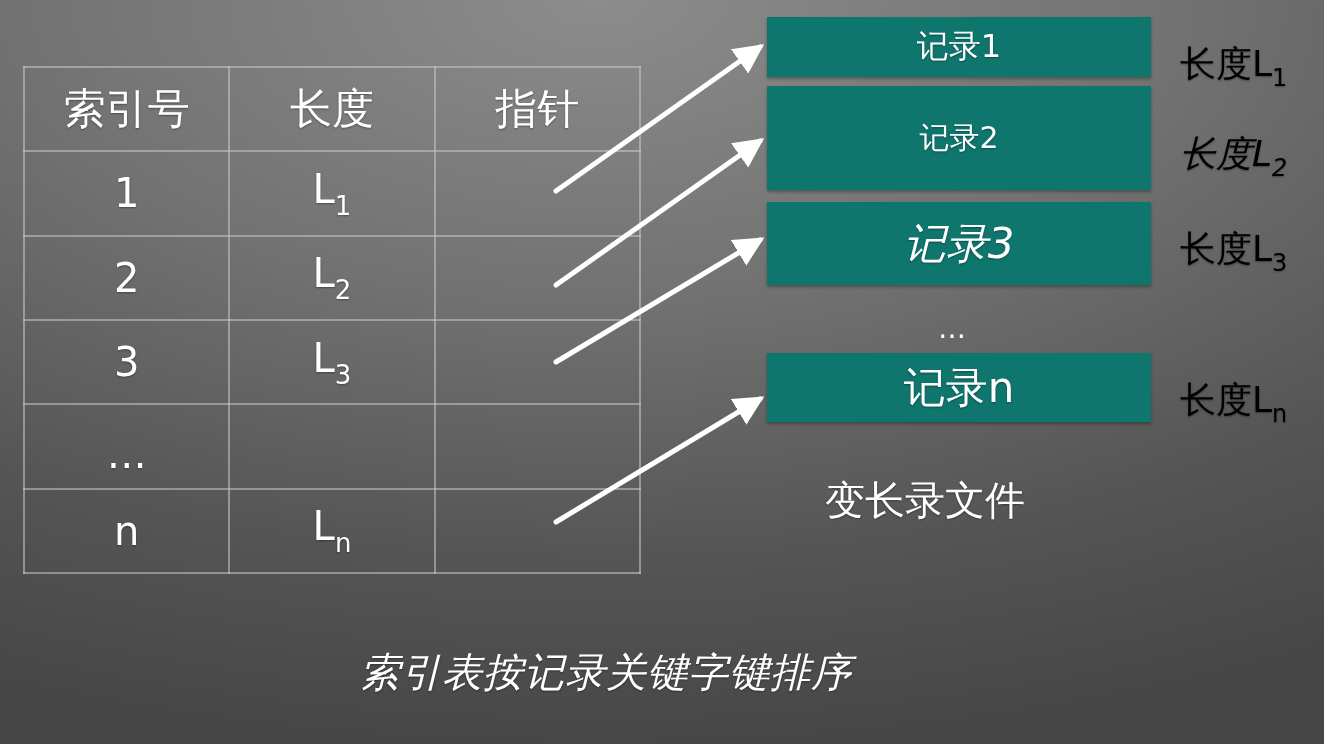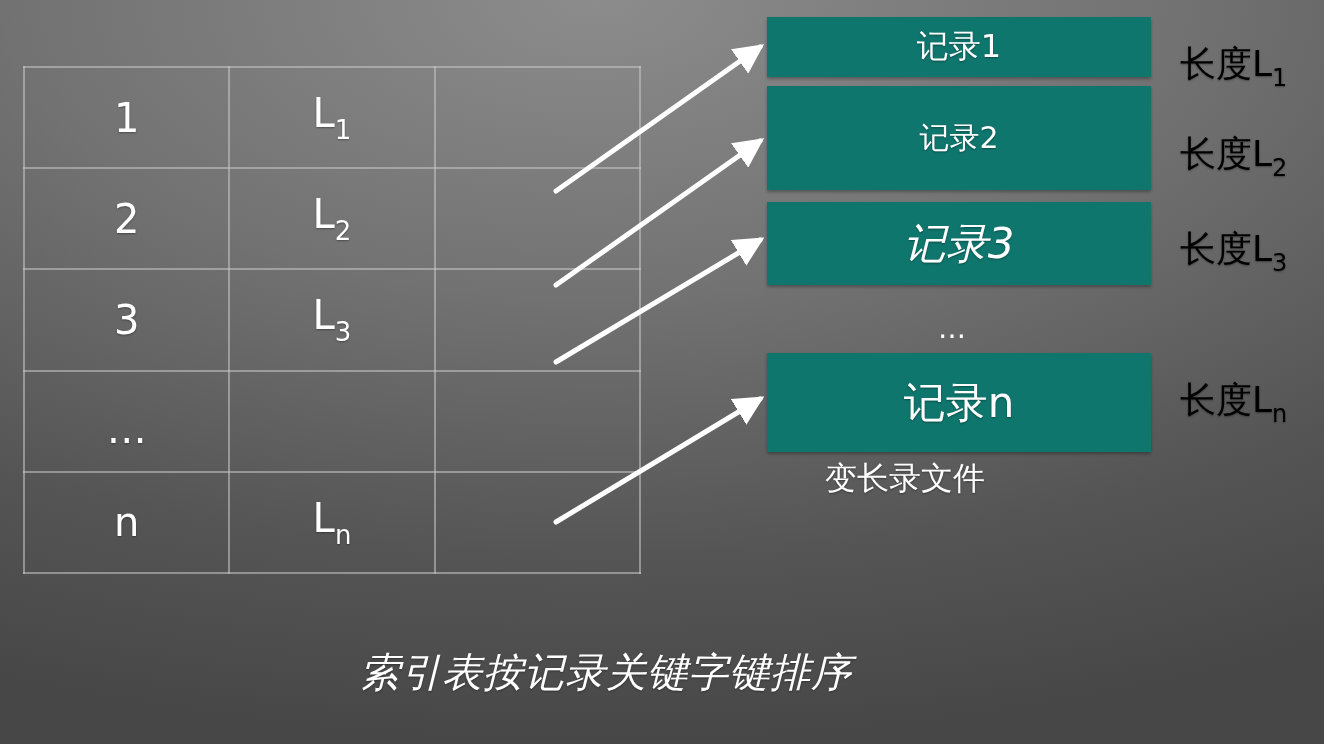--- a/index.html
+++ b/index.html
@@ -29,29 +29,34 @@
     box-shadow:0 2px 3px rgba(0,0,0,0.3);
     text-shadow:0 1px 2px rgba(0,0,0,0.35);
     display:flex; align-items:center; justify-content:center;
   }
   .len-label {
     position:absolute; left:1148px; font-size:36px; color:#000000;
     text-shadow:0 1px 2px rgba(0,0,0,0.35); white-space:nowrap;margin-left:32px;
   }
   .len-label .sub { font-size:24px; vertical-align:-10px; }
   .dots { position:absolute; left:938px; top:312px; font-size:28px; letter-spacing:4px; }
-  .file-caption { position:absolute; left:825px; top:457px; font-size:32px; text-shadow:0 1px 2px rgba(0,0,0,0.35); }
+  .file-caption { position:absolute; left:825px; top:473px; font-size:40px; text-shadow:0 1px 2px rgba(0,0,0,0.35); }
   .main-caption { position:absolute; left:360px; top:645px; font-size:40px; letter-spacing:1px; text-shadow:0 1px 2px rgba(0,0,0,0.35);font-style:italic; }
   svg.arrows { position:absolute; left:0; top:0; width:1324px; height:744px; pointer-events:none; }
 </style>
 </head>
 <body>
 
 <table class="index-table">
   <tbody>
+      <tr>
+    <th>索引号</th>
+    <th>长度</th>
+    <th>指针</th>
+  </tr>
   <tr>
     <td>1</td>
     <td class="lencell"><span>L</span><span class="sub">1</span></td>
     <td></td>
   </tr>
   <tr>
     <td>2</td>
     <td class="lencell"><span>L</span><span class="sub">2</span></td>
     <td></td>
   </tr>
@@ -76,26 +81,26 @@
 <div class="record" style="top:17px;height:60px;font-size:32px;">
     <span>记录1</span>
   </div>
 <div class="record" style="top:86px;height:104px;font-size:30px;">
     <span>记录2</span>
   </div>
 <div class="record" style="top:202px;height:83px;font-size:42px;font-style:italic;">
     <span>记录3</span>
   </div>
 <div class="dots">…</div>
-<div class="record" style="top:353px;height:99px;font-size:42px;">
+<div class="record" style="top:353px;height:69px;font-size:42px;">
     <span>记录n</span>
   </div>
 
 <div class="len-label" style="top:40px;"><span>长度L</span><span class="sub">1</span></div>
-<div class="len-label" style="top:130px;"><span>长度L</span><span class="sub">2</span></div>
+<div class="len-label" style="top:130px;font-style:italic;"><span>长度L</span><span class="sub">2</span></div>
 <div class="len-label" style="top:225px;"><span>长度L</span><span class="sub">3</span></div>
 <div class="len-label" style="top:376px;"><span>长度L</span><span class="sub">n</span></div>
 
 <div class="file-caption">变长录文件</div>
 <div class="main-caption">索引表按记录关键字键排序</div>
 
 <svg class="arrows" viewBox="0 0 1324 744">
   <defs>
     <marker id="ah" markerWidth="6" markerHeight="6" refX="5" refY="3" orient="auto" markerUnits="strokeWidth">
       <path d="M0,0 L6,3 L0,6 Z" fill="#ffffff"></path>

